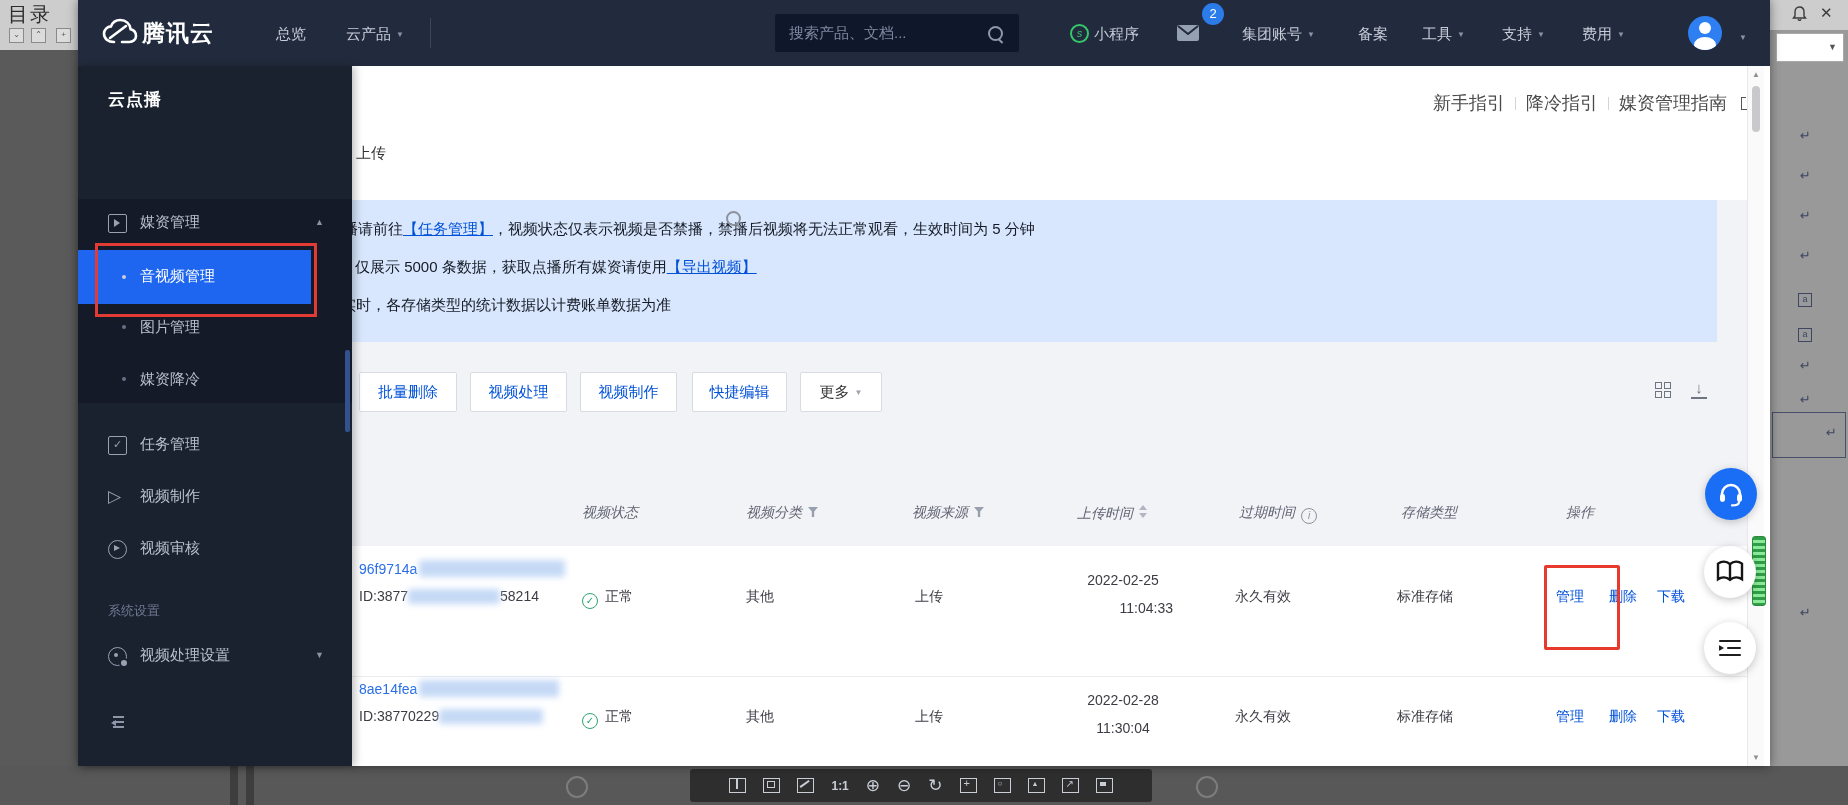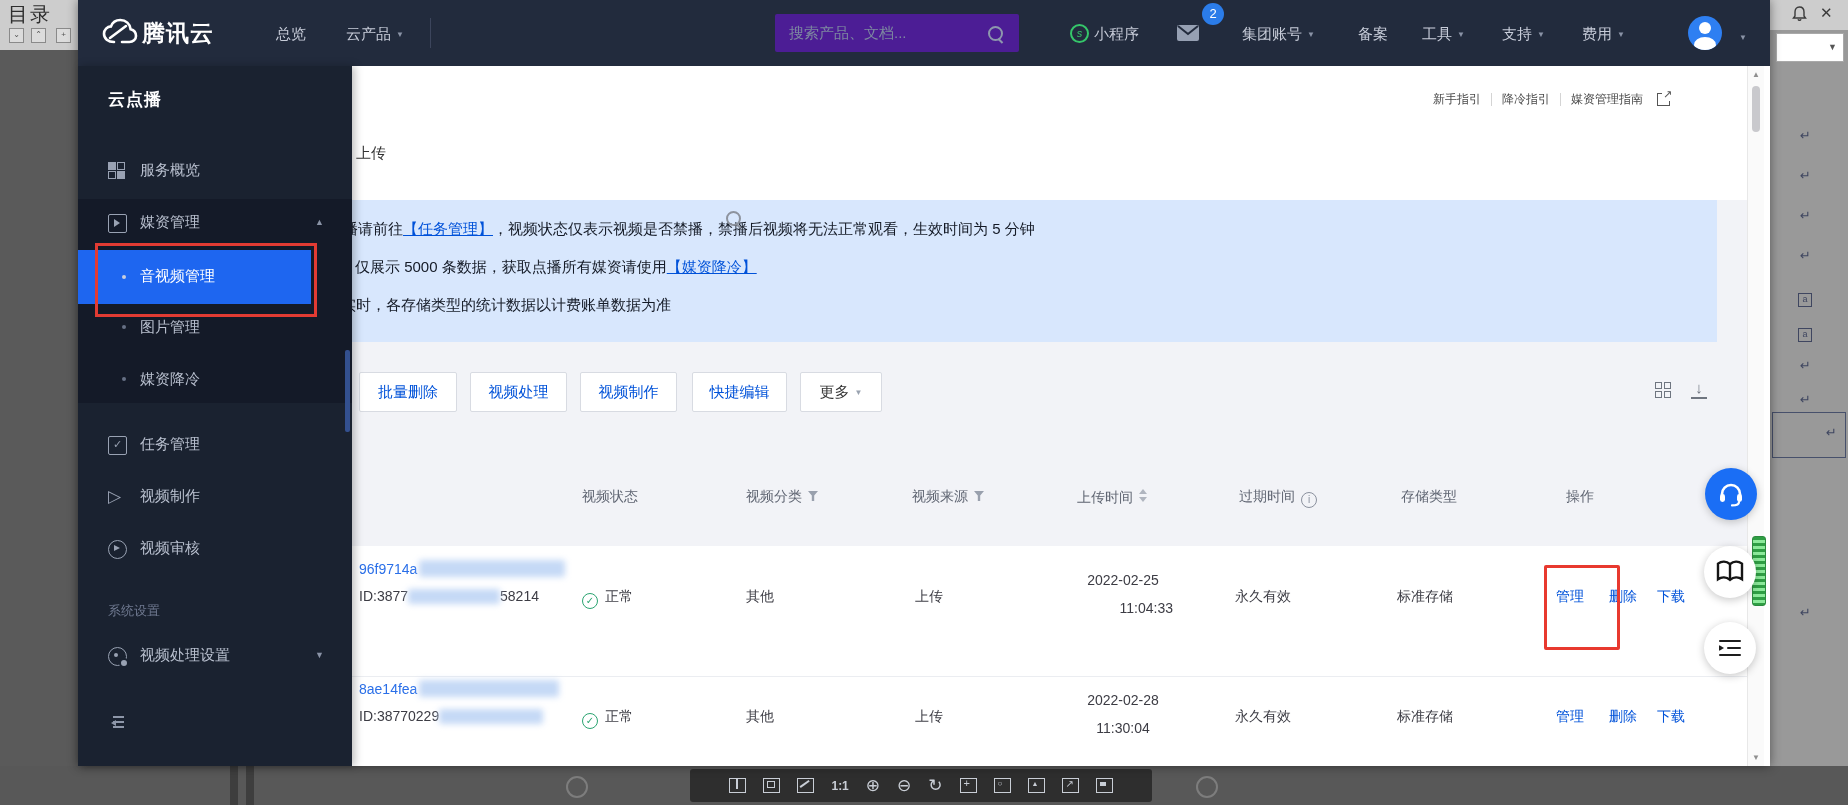--- a/index.html
+++ b/index.html
@@ -42,33 +42,33 @@
   
   .console{left:78px;top:0;width:1692px;height:766px;background:#fff;box-shadow:0 0 10px rgba(0,0,0,.45);}
 
   
   .nav{left:0;top:0;width:1692px;height:66px;background:#222b3d;}
   .nav *{white-space:nowrap;}
   .brand{left:64px;top:18px;font-size:23px;font-weight:bold;color:#fff;letter-spacing:1px;}
   .nav-item{color:#c7ccd9;font-size:15px;top:25px;}
   .nav-caret{font-size:8px;color:#8a93a6;margin-left:5px;vertical-align:2px;}
   .nav-divider{left:352px;top:18px;width:1px;height:30px;background:#3c455c;}
-  .nav-search{left:697px;top:14px;width:244px;height:38px;background:#4c1d95;border-radius:2px;}
+  .nav-search{left:697px;top:14px;width:244px;height:38px;background:#0f172a;border-radius:2px;}
   .nav-search-ph{position:absolute;left:14px;top:10px;font-size:15px;color:#7d88a0;}
   .mag{position:absolute;width:11px;height:11px;border:2px solid #8d97ad;border-radius:50%;}
   .mag:after{content:"";position:absolute;left:9px;top:10px;width:6px;height:2px;background:#8d97ad;transform:rotate(45deg);transform-origin:0 0;}
   .mp-icon{left:992px;top:24px;width:15px;height:15px;border:2px solid #35c66a;border-radius:50%;color:#35c66a;font-size:11px;line-height:14px;text-align:center;font-style:italic;}
   .badge{left:1124px;top:3px;width:22px;height:22px;border-radius:50%;background:#2b7ce9;color:#fff;font-size:13px;text-align:center;line-height:22px;}
   .avatar{left:1610px;top:16px;width:34px;height:34px;border-radius:50%;background:#2e7ff2;overflow:hidden;}
   .avatar:before{content:"";position:absolute;left:11px;top:6px;width:12px;height:12px;border-radius:50%;background:#fff;}
   .avatar:after{content:"";position:absolute;left:6px;top:21px;width:22px;height:16px;border-radius:50%;background:#fff;}
 
   
   .page{left:0;top:66px;width:1692px;height:700px;background:#fff;}
-  .guide-links{top:25px;left:1355px;display:flex;align-items:center;gap:10px;font-size:12px;color:#4a4a4a;}
+  .guide-links{top:25px;left:1355px;display:flex;align-items:center;gap:10px;font-size:18px;color:#4a4a4a;}
   .glink-sep{width:1px;height:13px;background:#d4d4d4;}
   .extlink{position:relative;width:11px;height:11px;border:1.5px solid #555;display:inline-block;margin-left:4px;}
   .extlink:after{content:"↗";position:absolute;left:4px;top:-6px;font-size:11px;color:#555;background:#fff;padding-left:1px;}
   .upload-label{left:278px;top:78px;font-size:15px;color:#333;}
 
   .content-lower{left:0;top:134px;width:1669px;height:566px;background:#f2f3f7;}
   .banner{position:absolute;left:238px;top:0;width:1401px;height:142px;background:#d8e7fd;overflow:hidden;}
   .banner-line{position:absolute;left:39px;font-size:15px;color:#141a26;white-space:nowrap;}
   .banner-link{color:#0052d9;text-decoration:underline;}
   .bl1{top:20px;margin-left:-12px;}
@@ -80,21 +80,21 @@
   .gridview-icon{left:1577px;top:182px;width:16px;height:16px;}
   .gridview-icon span{position:absolute;width:5px;height:5px;border:1.6px solid #6f7580;}
   .dl-icon{left:1613px;top:181px;width:16px;height:16px;border-bottom:2px solid #6f7580;color:#6f7580;font-size:15px;font-weight:bold;text-align:center;line-height:14px;}
 
   .filter-box{left:238px;top:225px;width:690px;height:38px;background:#fff;border:1px solid #e0e3e9;border-radius:2px;}
   .filter-ph{position:absolute;left:36px;top:10px;font-size:15px;color:#b9bec9;white-space:nowrap;}
   .fmag{position:absolute;left:648px;top:11px;width:11px;height:11px;border:2px solid #8d939e;border-radius:50%;}
   .fmag:after{content:"";position:absolute;left:9px;top:10px;width:6px;height:2px;background:#8d939e;transform:rotate(45deg);transform-origin:0 0;}
 
   .thead{left:0;top:280px;width:1669px;height:66px;border-bottom:1px solid #e3e5ea;}
-  .th{position:absolute;top:8px;font-size:14px;color:#5f6572;white-space:nowrap;}
+  .th{position:absolute;top:24px;font-size:14px;color:#5f6572;white-space:nowrap;font-style:italic;}
   .funnel{display:inline-block;width:10px;height:10px;background:#99a0ad;clip-path:polygon(0 0,100% 0,62% 45%,62% 100%,38% 100%,38% 45%);margin-left:6px;}
   .sorter{display:inline-block;width:8px;height:14px;position:relative;margin-left:6px;}
   .sorter:before{content:"";position:absolute;left:0;top:0;border:4px solid transparent;border-bottom:5px solid #b0b5bf;top:-3px;}
   .sorter:after{content:"";position:absolute;left:0;top:9px;border:4px solid transparent;border-top:5px solid #b0b5bf;}
   .info-i{display:inline-block;width:14px;height:14px;border:1px solid #8b919e;border-radius:50%;color:#8b919e;font-size:10px;line-height:14px;text-align:center;margin-left:6px;vertical-align:-2px;}
 
   .rows{left:0;top:346px;width:1669px;height:220px;background:#fff;}
   .rowsep{position:absolute;left:0;top:130px;width:1669px;height:1px;background:#ebedf1;}
   .cell{position:absolute;font-size:14px;color:#3c3c44;white-space:nowrap;}
   .vlink{color:#2a6fe8;}
@@ -256,21 +256,21 @@
 
       <div class="abs upload-label">上传</div>
 
       <div class="abs content-lower">
 
         <div class="banner">
           <div class="banner-line bl1">
             <span>播请前往</span><span class="banner-link">【任务管理】</span><span>，视频状态仅表示视频是否禁播，禁播后视频将无法正常观看，生效时间为 5 分钟</span>
           </div>
           <div class="banner-line bl2">
-            <span>仅展示 5000 条数据，获取点播所有媒资请使用</span><span class="banner-link">【媒资降冷】</span>
+            <span>仅展示 5000 条数据，获取点播所有媒资请使用</span><span class="banner-link">【导出视频】</span>
           </div>
           <div class="banner-line bl3">实时，各存储类型的统计数据以计费账单数据为准</div>
         </div>
 
         <div class="abs tbtn" style="left:281px;width:96px">批量删除</div>
         <div class="abs tbtn" style="left:392px;width:95px">视频处理</div>
         <div class="abs tbtn" style="left:502px;width:95px">视频制作</div>
         <div class="abs tbtn" style="left:614px;width:93px">快捷编辑</div>
         <div class="abs tbtn more-btn" style="left:722px;width:80px"><span>更多</span><span class="nav-caret" style="color:#9aa3b0">▼</span></div>
 
@@ -358,29 +358,20 @@
           <span style="left:8px;top:7px;width:14px"></span>
           <span style="left:0;top:14px;width:22px"></span>
           <span style="position:absolute;left:0;top:5px;width:0;height:0;border:3.4px solid transparent;border-left:5.5px solid #1d1d1d;background:none"></span>
         </span>
       </div>
     </div>
 
     <div class="abs sidebar">
       <div class="abs sb-title">云点播</div>
 
-      <div class="sb-item" style="top:81px">
-        <span class="sbi ic-grid">
-            <span style="left:0;top:0" class="f"></span>
-            <span style="left:9px;top:0"></span>
-            <span style="left:0;top:9px"></span>
-            <span style="left:9px;top:9px" class="f"></span>
-          </span>
-        <span class="sb-label">服务概览</span>
-      </div>
 
       <div class="abs sb-group"></div>
 
       <div class="sb-item" style="top:133px">
         <span class="sbi ic-media"></span>
         <span class="sb-label">媒资管理</span>
         <span class="sb-caret">▲</span>
       </div>
 
       <div class="abs sb-active">

